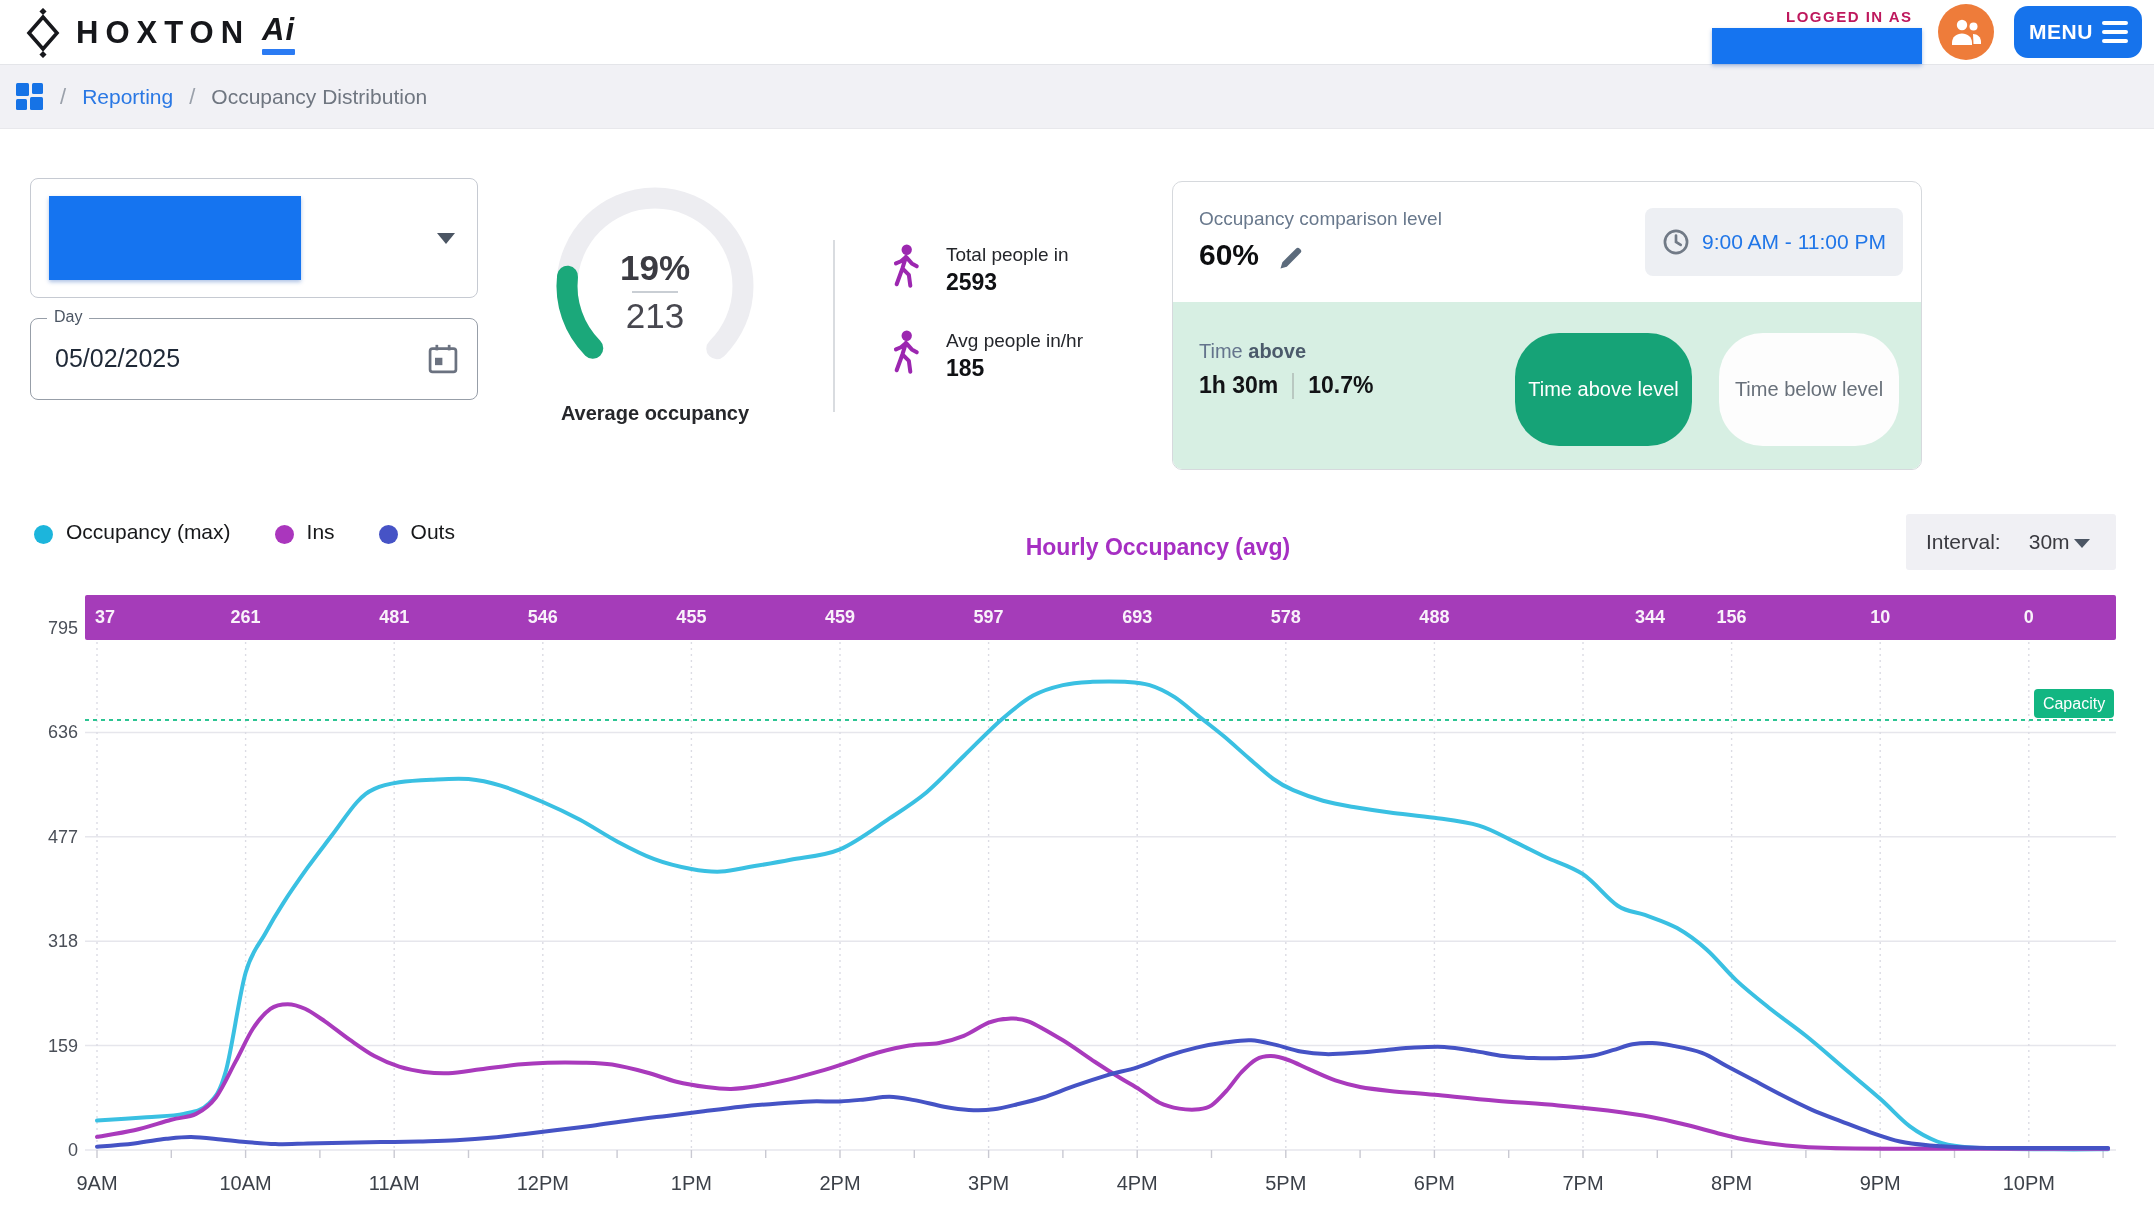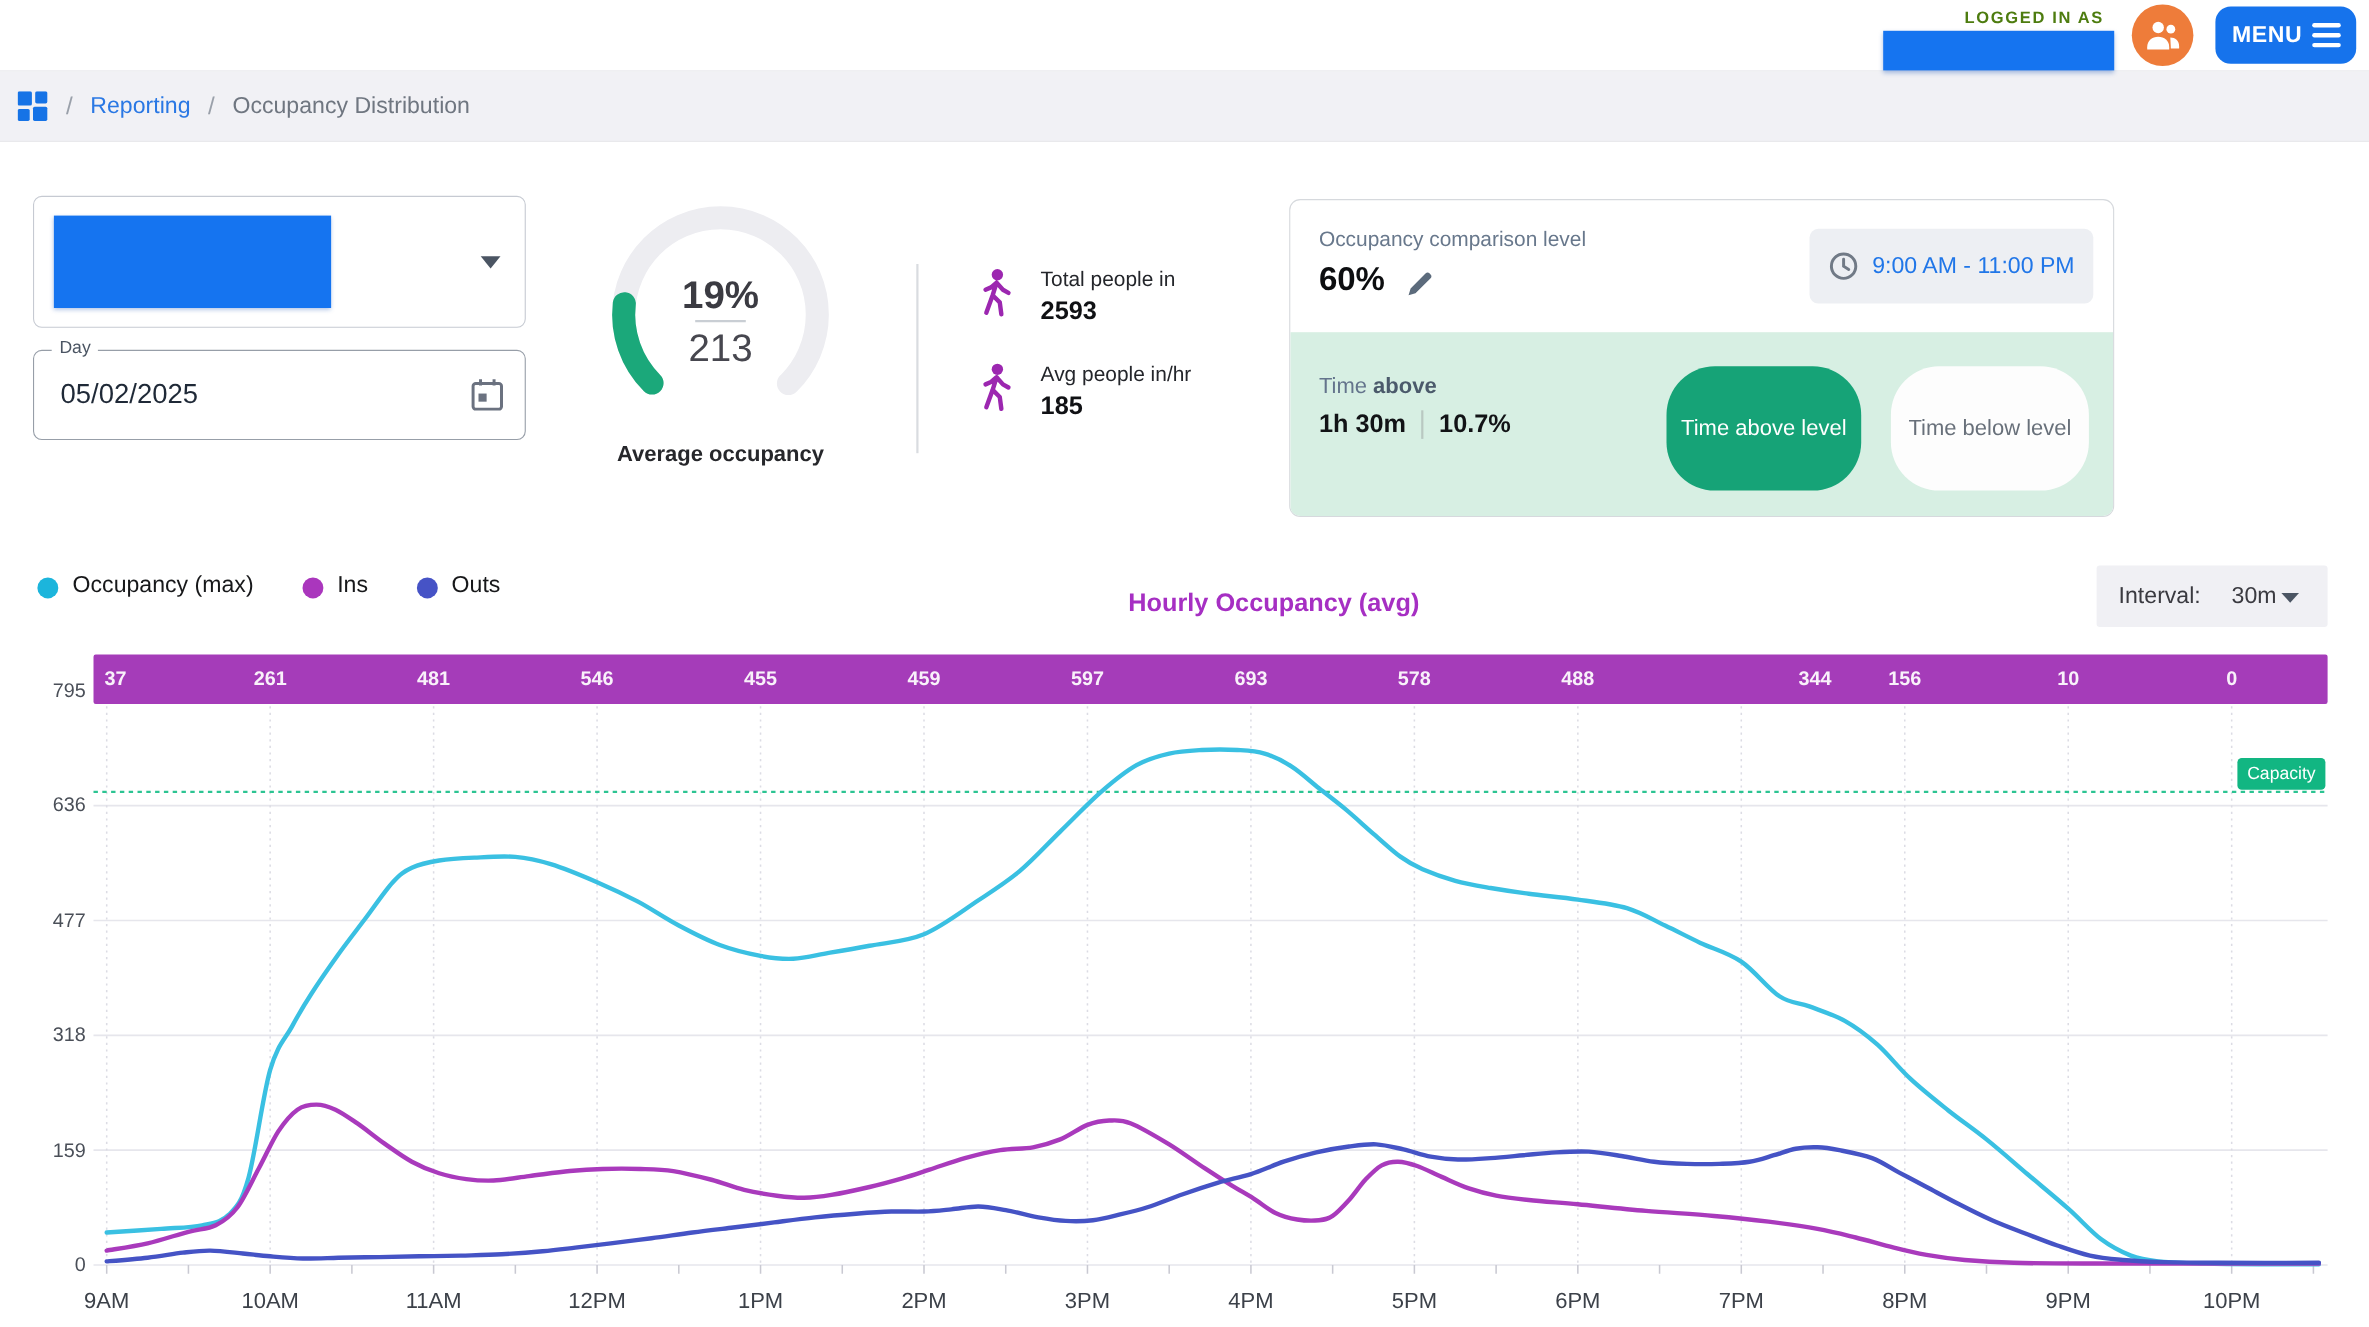--- a/index.html
+++ b/index.html
@@ -6,21 +6,21 @@
   body{font-family:"Liberation Sans",sans-serif;-webkit-font-smoothing:antialiased;}
   .stage{position:relative;width:2154px;height:1206px;background:#fff;overflow:hidden;}
 
   
   .header{position:absolute;left:0;top:0;width:2154px;height:64px;background:#fff;border-bottom:1px solid #e4e5e9;z-index:30;}
   .logo{position:absolute;left:20px;top:8px;display:flex;align-items:center;gap:10px;}
   .brand{font-size:31px;font-weight:800;letter-spacing:7px;color:#16171b;}
   .brand-suffix-wrap{display:inline-block;margin-left:2px;}
   .brand-suffix{font-size:31px;font-weight:700;font-style:italic;color:#16171b;letter-spacing:1px;}
   .brand-underline{height:6px;background:#2b7bf3;border-radius:1px;margin-top:1px;}
-  .logged-in{position:absolute;left:1786px;top:8px;font-size:15px;font-weight:600;letter-spacing:1.5px;color:#4d7c0f;}
+  .logged-in{position:absolute;left:1786px;top:8px;font-size:15px;font-weight:600;letter-spacing:1.5px;color:#be185d;}
   .redact{background:#1574f0;box-shadow:0 2px 4px rgba(21,80,180,.35);}
   .redact-header{position:absolute;left:1712px;top:28px;width:210px;height:36px;z-index:31;}
   .avatar{position:absolute;left:1938px;top:4px;width:56px;height:56px;border-radius:50%;background:#ee7c3a;display:flex;align-items:center;justify-content:center;}
   .menu-btn{position:absolute;left:2014px;top:6px;width:128px;height:52px;background:#1673ec;border-radius:14px;display:flex;align-items:center;justify-content:space-between;padding:0 14px 0 15px;box-sizing:border-box;cursor:pointer;}
   .menu-label{color:#fff;font-size:21px;font-weight:600;letter-spacing:.5px;}
   .hamburger{display:flex;flex-direction:column;gap:5px;}
   .hamburger span{display:block;width:26px;height:4px;background:#fff;border-radius:2px;}
 
   
   .crumbbar{position:absolute;left:0;top:65px;width:2154px;height:64px;background:#f1f1f5;border-bottom:1px solid #e8e8ec;display:flex;align-items:center;padding-left:16px;box-sizing:border-box;gap:16px;}
@@ -81,20 +81,32 @@
   .ylabel{position:absolute;width:50px;text-align:right;font-size:18px;color:#4a4f58;transform:translateY(-50%);}
   .xlabel{position:absolute;top:1172px;font-size:20px;font-weight:500;color:#3c4149;transform:translateX(-50%);}
   .capacity-badge{position:absolute;left:2034px;top:689px;width:80px;height:29px;background:#12b682;border-radius:4px;color:#fff;font-size:16px;display:flex;align-items:center;justify-content:center;z-index:6;}
 </style>
 </head>
 <body>
 
 <div class="stage">
 
   <div class="header">
+    <div class="logo">
+      <svg width="46" height="50" viewBox="0 0 46 50">
+        <path d="M23 9 L37 25 L23 41 L9 25 Z" fill="none" stroke="#17181c" stroke-width="3.6"></path>
+        <rect x="20.5" y="1" width="5" height="5" fill="#17181c" transform="rotate(45 23 3.5)"></rect>
+        <rect x="20.5" y="44" width="5" height="5" fill="#17181c" transform="rotate(45 23 46.5)"></rect>
+      </svg>
+      <span class="brand">HOXTON</span>
+      <span class="brand-suffix-wrap">
+        <span class="brand-suffix">Ai</span>
+        <div class="brand-underline"></div>
+      </span>
+    </div>
     <div class="logged-in">LOGGED IN AS</div>
     <div class="redact redact-header"></div>
     <div class="avatar">
       <svg width="34" height="30" viewBox="0 0 34 30">
         <circle cx="13" cy="8" r="5.2" fill="#fff"></circle>
         <path d="M3 26c0-6 4.5-9.5 10-9.5S23 20 23 26v2H3z" fill="#fff"></path>
         <circle cx="24.5" cy="9.5" r="4" fill="#fff"></circle>
         <path d="M24 17c4.5 0 8 3 8 8v2h-7.5" fill="#fff"></path>
       </svg>
     </div>

